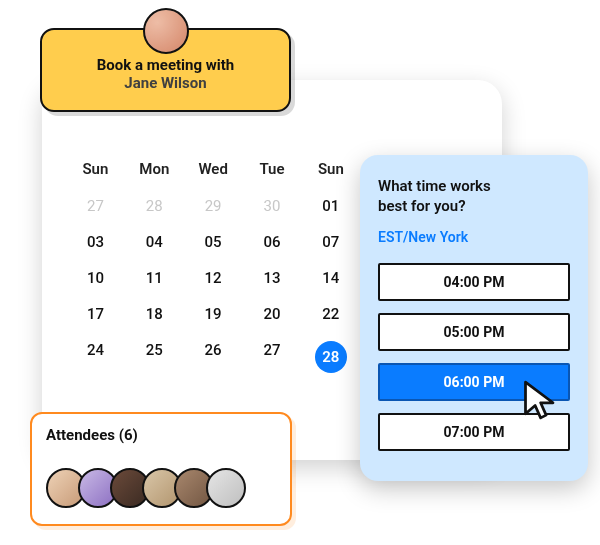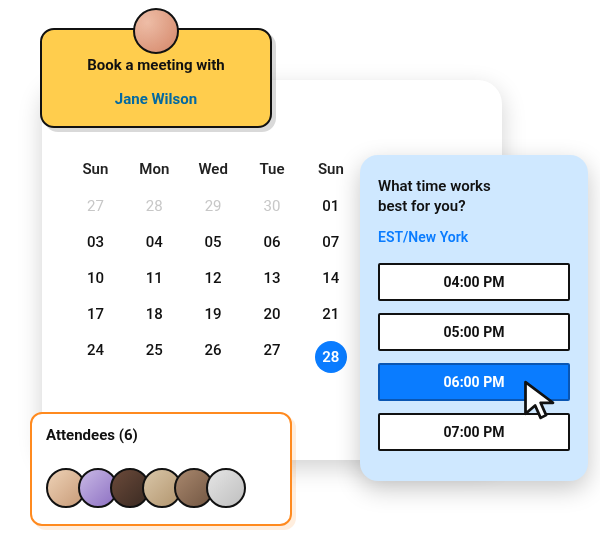--- a/index.html
+++ b/index.html
@@ -61,30 +61,30 @@
     color: #fff;
     font-weight: 600;
   }
   .cal-cell span { display:inline-block; min-width:20px; }
 
   
   .book-card {
     position: absolute;
     left: 40px;
     top: 28px;
-    width: 232px;
+    width: 251px;
     background: #ffcd4d;
     border: 2px solid #111;
     border-radius: 14px;
     text-align: center;
     padding: 26px 14px 18px;
     box-shadow: 4px 4px 0 rgba(0,0,0,.15);
   }
   .book-title { font-weight: 700; font-size: 15px; color:#111;}
-  .book-name { font-weight: 700; font-size: 15px; color:#0369a1; margin-top:16px;}
+  .book-name { font-weight: 700; font-size: 15px; color:#404040; margin-top:0;}
   .avatar-main {
     position:absolute;
     top:-22px; left:50%; transform:translateX(-50%);
     width:46px; height:46px; border-radius:50%;
     border:2px solid #111;
     background: radial-gradient(circle at 30% 30%, #f5d6c6, #e0a285);
     overflow:hidden;
   }
   .avatar-main::after{
     content:""; position:absolute; inset:0;
@@ -200,21 +200,20 @@
           <div class="cal-cell"><span>13</span></div>
           <div class="cal-cell"><span>14</span></div>
           <div class="cal-cell"><span>15</span></div>
           <div class="cal-cell"><span></span></div>
         </div>
         <div class="cal-row">
           <div class="cal-cell"><span>17</span></div>
           <div class="cal-cell"><span>18</span></div>
           <div class="cal-cell"><span>19</span></div>
           <div class="cal-cell"><span>20</span></div>
-          <div class="cal-cell"><span>21</span></div>
           <div class="cal-cell"><span>22</span></div>
           <div class="cal-cell"><span></span></div>
         </div>
         <div class="cal-row">
           <div class="cal-cell"><span>24</span></div>
           <div class="cal-cell"><span>25</span></div>
           <div class="cal-cell"><span>26</span></div>
           <div class="cal-cell"><span>27</span></div>
           <div class="cal-cell selected"><span>28</span></div>
           <div class="cal-cell"><span>29</span></div>

